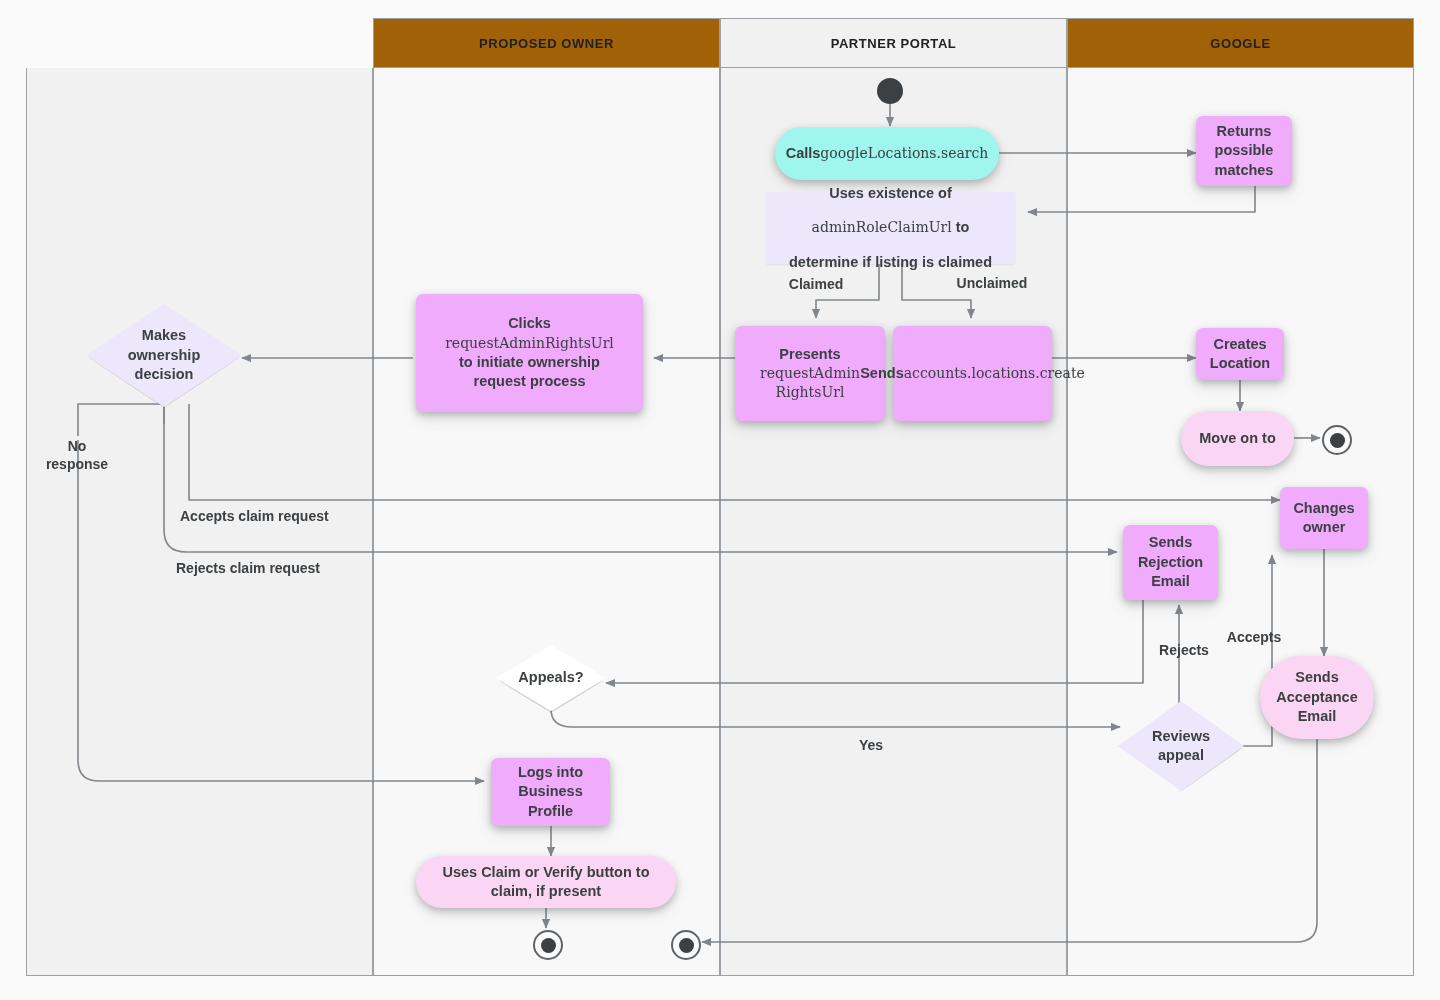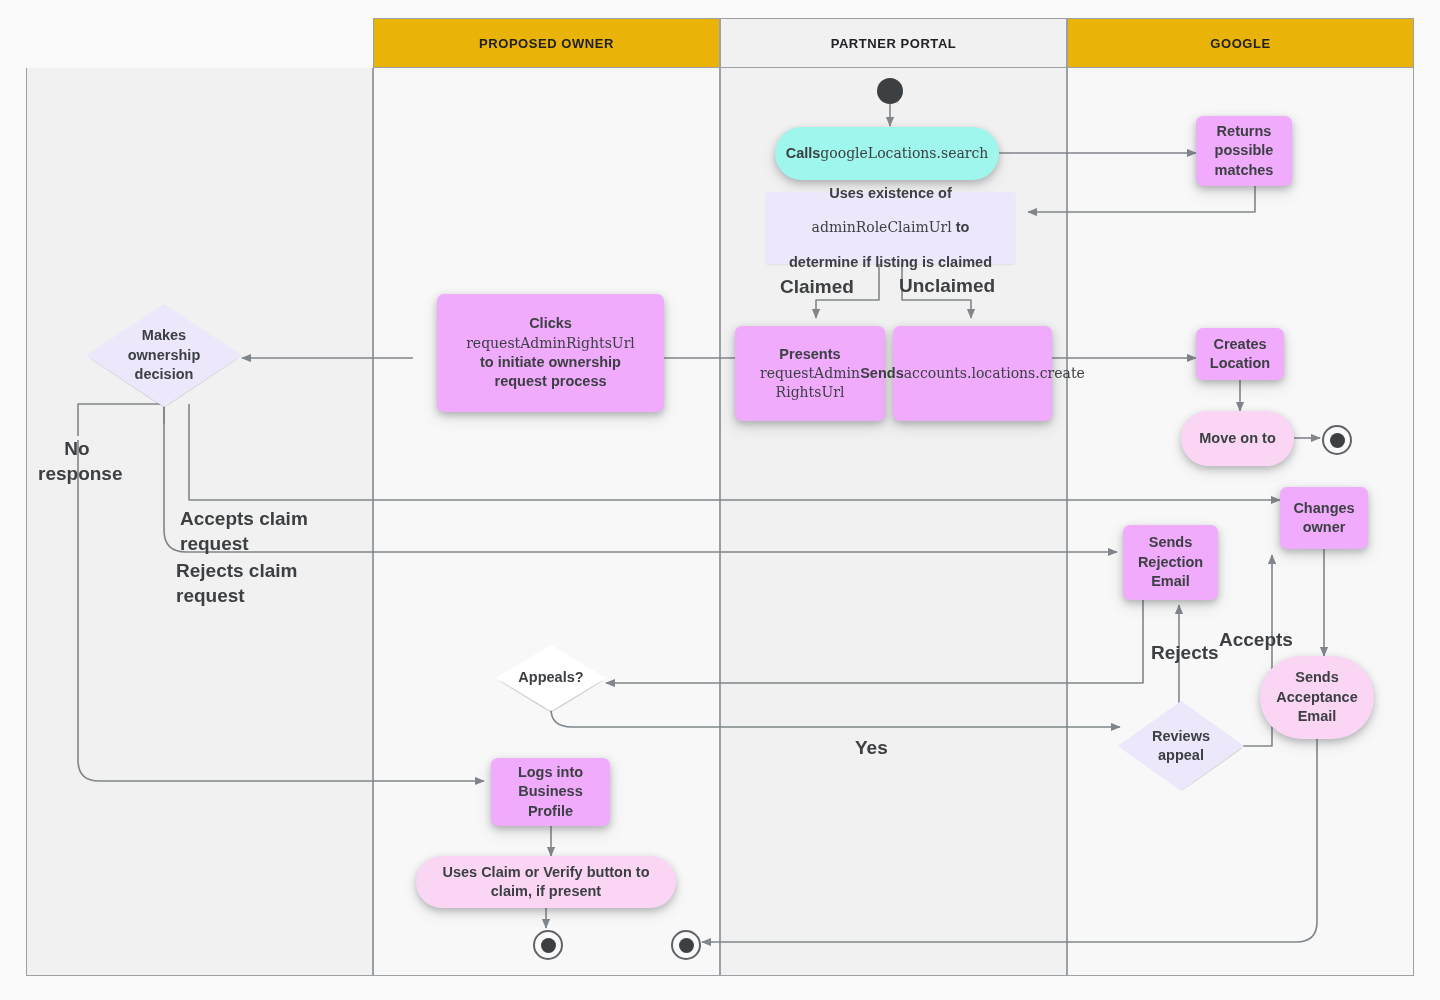--- a/index.html
+++ b/index.html
@@ -3,21 +3,21 @@
 <meta charset="utf-8">
 <style>
   html,body{margin:0;padding:0;background:#fafafa;}
   body{font-family:"Liberation Sans", sans-serif;}
   #stage{position:relative;width:1440px;height:1000px;background:#fafafa;overflow:hidden;}
   svg#wires{position:absolute;left:0;top:0;width:1440px;height:1000px;pointer-events:none;}
   .lane-head{position:absolute;box-sizing:border-box;border:1.5px solid #9aa0a6;
     display:flex;align-items:center;justify-content:center;
     font-size:13px;font-weight:700;letter-spacing:.55px;color:#202124;}
   .lane-head.alt{background:#f1f1f1;}
-  .lane-head.alt2{background:#eab308;}
+  .lane-head.alt2{background:#a16207;}
   .lane-rect{position:absolute;box-sizing:border-box;border:1.5px solid #9aa0a6;border-top:none;}
   .lane-rect.alt{background:#f1f1f1;}
   .lane-rect.alt2{background:#f8f8f8;}
 
   
   .node{position:absolute;box-sizing:border-box;display:flex;align-items:center;
     justify-content:center;text-align:center;color:#3c4043;font-size:14.5px;
     font-weight:700;line-height:1.34;z-index:4;}
   .box{background:#f0abfc;border-radius:7px;
        box-shadow:0 3px 7px rgba(60,64,67,.30), 0 6px 16px rgba(60,64,67,.14);
@@ -29,21 +29,21 @@
   .lav-box{background:#ece7fa;border-radius:3px;
        box-shadow:0 1px 2px rgba(60,64,67,.10);padding:6px 8px;gap:15px;}
   .diamond{background:#ece7fa;z-index:4;
        clip-path:polygon(50% 0,100% 50%,50% 100%,0 50%);}
   .diamond.white{background:#ffffff;}
   .dshadow{position:absolute;z-index:3;background:rgba(60,64,67,.20);
        clip-path:polygon(50% 0,100% 50%,50% 100%,0 50%);filter:blur(4px);}
   .mono{font-family:"DejaVu Serif", serif;font-weight:400;font-size:14px;}
 
   
-  .elabel{position:absolute;z-index:6;color:#3c4043;font-size:19px;font-weight:700;
+  .elabel{position:absolute;z-index:6;color:#3c4043;font-size:14px;font-weight:700;
     line-height:1.3;text-align:center;background:transparent;}
 
   
   .dot-start{position:absolute;width:26px;height:26px;border-radius:50%;
     background:#3c4043;z-index:5;}
   .dot-end{position:absolute;width:26px;height:26px;border-radius:50%;
     border:2px solid #5f6368;background:#fafafa;z-index:5;
     display:flex;align-items:center;justify-content:center;}
   .dot-end i{display:block;width:15px;height:15px;border-radius:50%;background:#3c4043;}
 </style>
@@ -153,21 +153,21 @@
     <span class="mono">requestAdmin</span>
     <span class="mono">RightsUrl</span>
   </div>
 
   <div class="node box" style="left:893px;top:326px;width:159px;height:95px;flex-direction:row;">
     <span>Sends</span>
     <span class="mono">accounts.locations</span>
     <span class="mono">.create</span>
   </div>
 
-  <div class="node box" style="left:437px;top:294px;width:227px;height:118px;flex-direction:column;">
+  <div class="node box" style="left:416px;top:294px;width:227px;height:118px;flex-direction:column;">
     <span>Clicks</span>
     <span class="mono">requestAdminRightsUrl</span>
     <span>to initiate ownership</span>
     <span>request process</span>
   </div>
 
   <div class="dshadow" style="left:89px;top:308px;width:150px;height:100px;"></div>
   <div class="node diamond" style="left:86px;top:304px;width:156px;height:103px;">
     <span style="max-width:90px;">Makes ownership decision</span>
   </div>
@@ -204,21 +204,21 @@
 
   <div class="node box" style="left:491px;top:758px;width:119px;height:68px;">
     <span>Logs into Business Profile</span>
   </div>
 
   <div class="node pill pink" style="left:416px;top:856px;width:260px;height:52px;">
     <span>Uses Claim or Verify button to claim, if present</span>
   </div>
 
   <div class="elabel" style="left:780px;top:275px;width:72px;">Claimed</div>
-  <div class="elabel" style="left:899px;top:274px;width:92px;">Unclaimed</div>
+  <div class="elabel" style="left:946px;top:274px;width:92px;">Unclaimed</div>
   <div class="elabel" style="left:38px;top:437px;width:78px;">No response</div>
   <div class="elabel" style="left:180px;top:507px;width:172px;text-align:left;">Accepts claim request</div>
   <div class="elabel" style="left:176px;top:559px;width:176px;text-align:left;">Rejects claim request</div>
   <div class="elabel" style="left:1151px;top:641px;width:66px;">Rejects</div>
   <div class="elabel" style="left:1219px;top:628px;width:70px;">Accepts</div>
   <div class="elabel" style="left:855px;top:736px;width:32px;">Yes</div>
 
 </div>
 
 </body></html>

